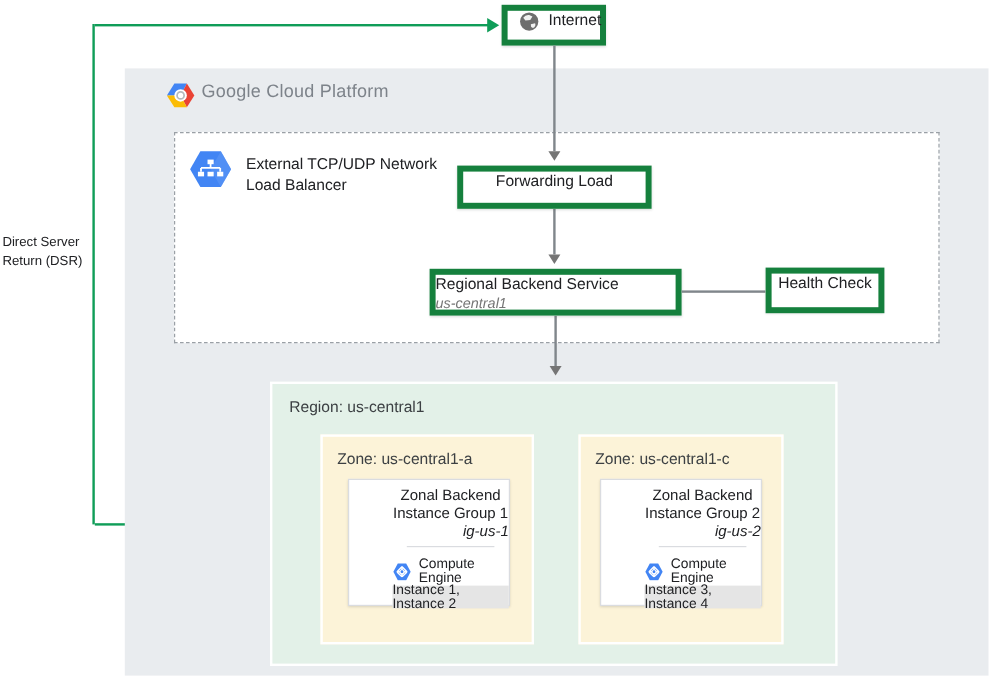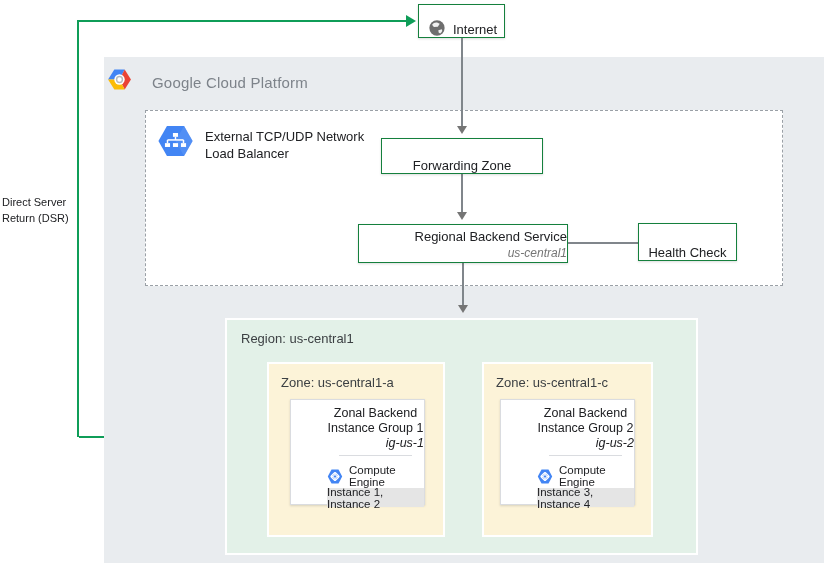--- a/index.html
+++ b/index.html
@@ -2,43 +2,43 @@
 <html><head>
 <meta charset="utf-8">
 <style>
   * { margin:0; padding:0; box-sizing:border-box; }
   html,body { background:#fff; }
   body { font-family:"Liberation Sans", sans-serif; color:#202124; }
   .canvas { position:relative; width:824px; height:570px; background:#fff; overflow:hidden; }
 
   
   .node {
-    position:absolute; background:#fff; border:1px solid #15803d;
+    position:absolute; background:#fff; border:5px solid #15803d;
     box-shadow:0 1px 2px rgba(60,64,67,.18);
-    display:flex; align-items:flex-end; justify-content:center;
+    display:flex; align-items:flex-start; justify-content:center;
     font-size:13px; color:#202124; text-align:center;
   }
 
   
   .dsr { position:absolute; left:2px; top:194px; font-size:11px; line-height:16px; color:#202124; }
 
   
   .gline { position:absolute; background:#0f9d58; }
   .g-v { left:77px; top:20px; width:2px; height:417px; }
   .g-h-top { left:79px; top:20px; width:329px; height:2px; }
   .g-h-bot { left:79px; top:436px; width:147px; height:2px; }
   .g-arrow { position:absolute; left:406px; top:15px; width:0; height:0;
     border-top:6px solid transparent; border-bottom:6px solid transparent; border-left:10px solid #0f9d58; }
 
   
   .internet { left:418px; top:4px; width:87px; height:34px; justify-content:flex-start; padding-left:9px; gap:7px; }
 
   
   .gcp { position:absolute; left:104px; top:57px; width:720px; height:506px; background:#e9ecef; }
-  .gcp-logo { position:absolute; left:107px; top:68px; display:flex; align-items:flex-end; gap:20px; }
+  .gcp-logo { position:absolute; left:138px; top:68px; display:flex; align-items:flex-start; gap:5px; }
   .gcp-logo-text { font-size:15px; color:#7d838a; letter-spacing:.2px; }
 
   
   .lbgroup { position:absolute; left:145px; top:110px; width:638px; height:176px; background:#fff; border:1px dashed #9aa0a6; }
   .lb-head { position:absolute; left:157px; top:125px; display:flex; align-items:flex-start; gap:11px; }
   .lb-title { font-size:13px; line-height:17px; color:#202124; padding-top:3px; }
 
   
   .fwd   { left:381px; top:138px; width:162px; height:36px; }
   .bes   { left:358px; top:224px; width:210px; height:39px; flex-direction:column; line-height:16px; padding-top:2px; }
@@ -140,21 +140,21 @@
   <div class="aline" style="left:461px; top:38px; height:88px;"></div>
   <div class="ahead" style="left:457px; top:126px;"></div>
 
   <div class="aline" style="left:461px; top:174px; height:38px;"></div>
   <div class="ahead" style="left:457px; top:212px;"></div>
 
   <div class="aline" style="left:462px; top:263px; height:42px;"></div>
   <div class="ahead" style="left:458px; top:305px;"></div>
 
   <div class="node fwd">
-    <span>Forwarding Zone</span>
+    <span>Forwarding Load</span>
   </div>
 
   <div class="node bes">
     <span>Regional Backend Service</span>
     <span class="sub">us-central1</span>
   </div>
 
   <div class="hc-line"></div>
   <div class="node hc">
     <span>Health Check</span>

